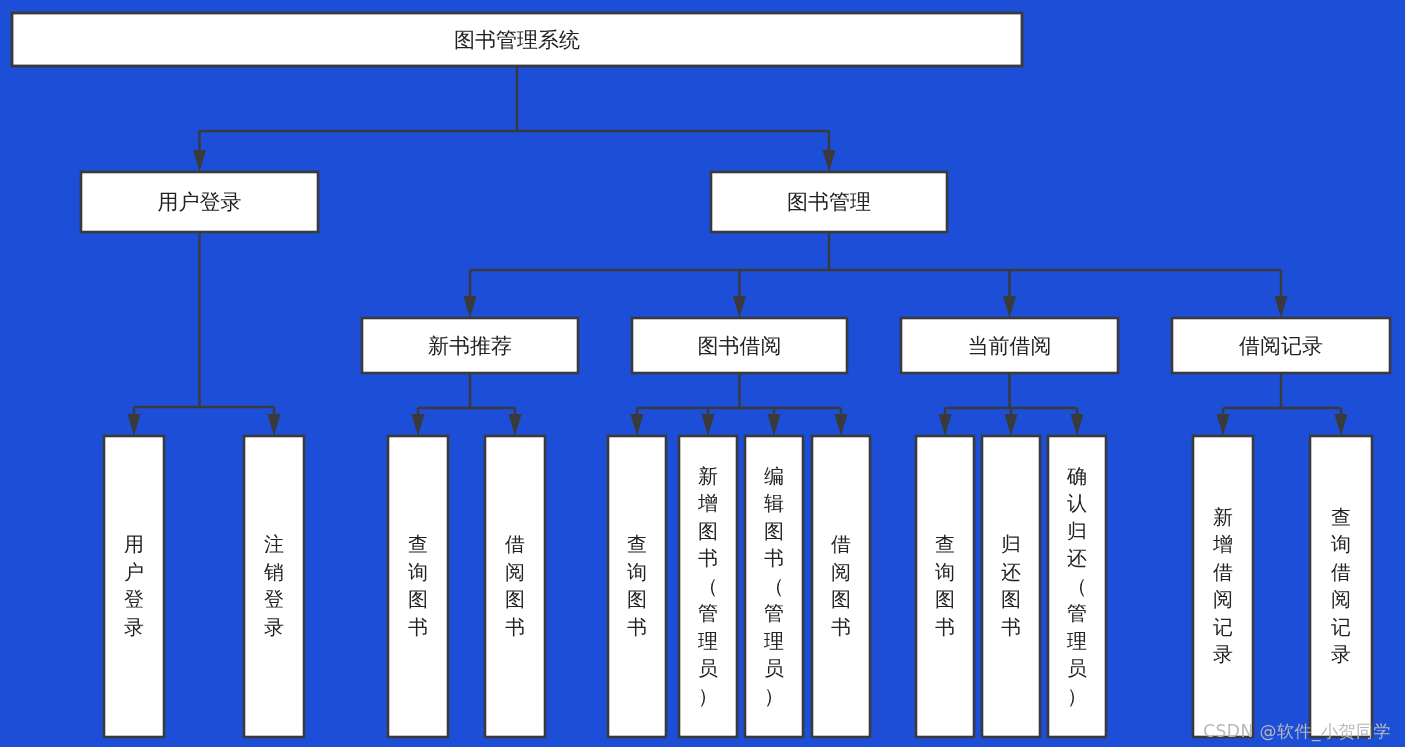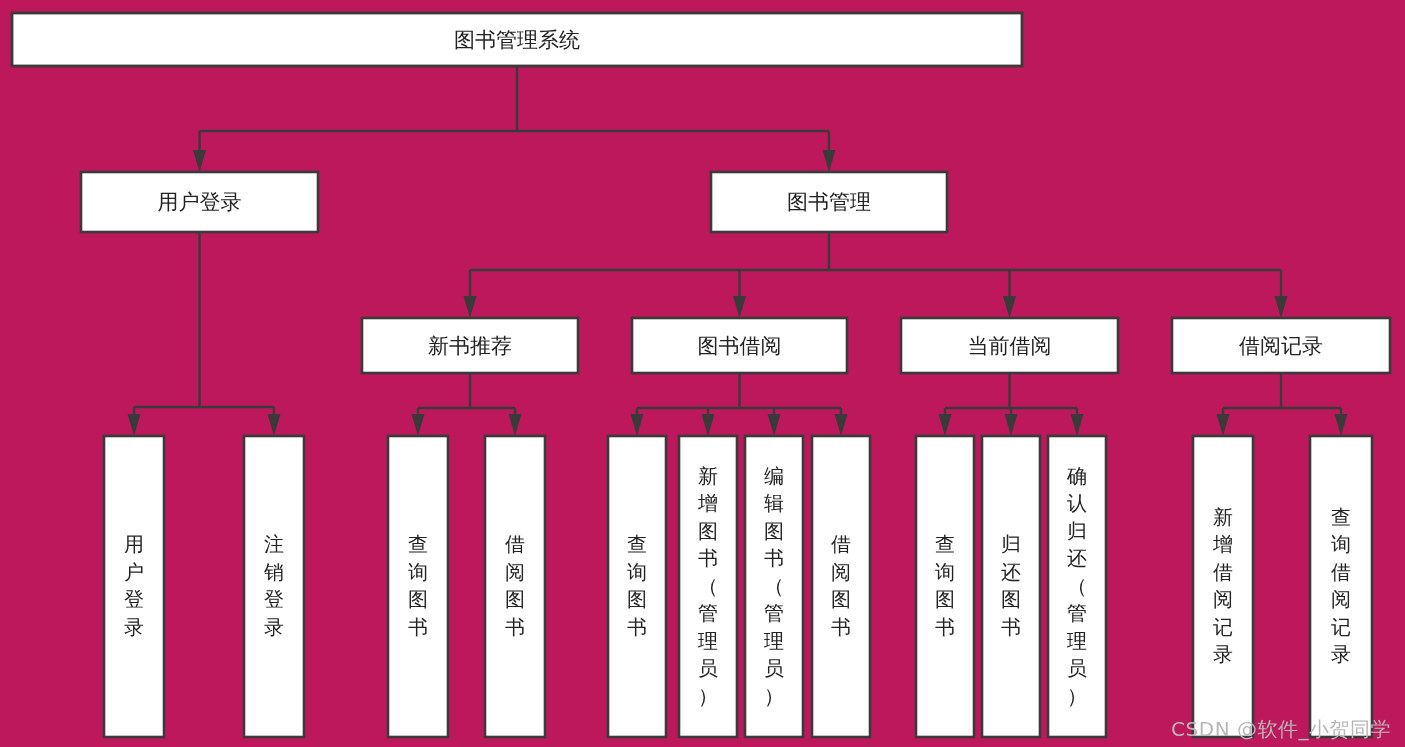--- a/index.html
+++ b/index.html
@@ -11,21 +11,21 @@
   body {
     width: 1405px;
     height: 747px;
     overflow: hidden;
     font-family: "DejaVu Sans", "Liberation Sans", sans-serif;
   }
   #diagram-root {
     position: relative;
     width: 1405px;
     height: 747px;
-    background: #be185d;
+    background: #1d4ed8;
   }
   svg#tree-svg {
     position: absolute;
     left: 0;
     top: 0;
     width: 1405px;
     height: 747px;
     display: block;
   }
   .node-box {
@@ -54,21 +54,21 @@
     dominant-baseline: middle;
   }
   .node-label.leaf-label {
     font-size: 20px;
   }
   .watermark-text {
     position: absolute;
     right: 14px;
     bottom: 4px;
     font-family: "DejaVu Sans", "Liberation Sans", sans-serif;
-    font-size: 20px;
+    font-size: 17px;
     color: #b8b8b8;
     white-space: nowrap;
     letter-spacing: 0.5px;
     user-select: none;
   }
 </style>
 </head>
 <body>
 
 <div id="diagram-root">

